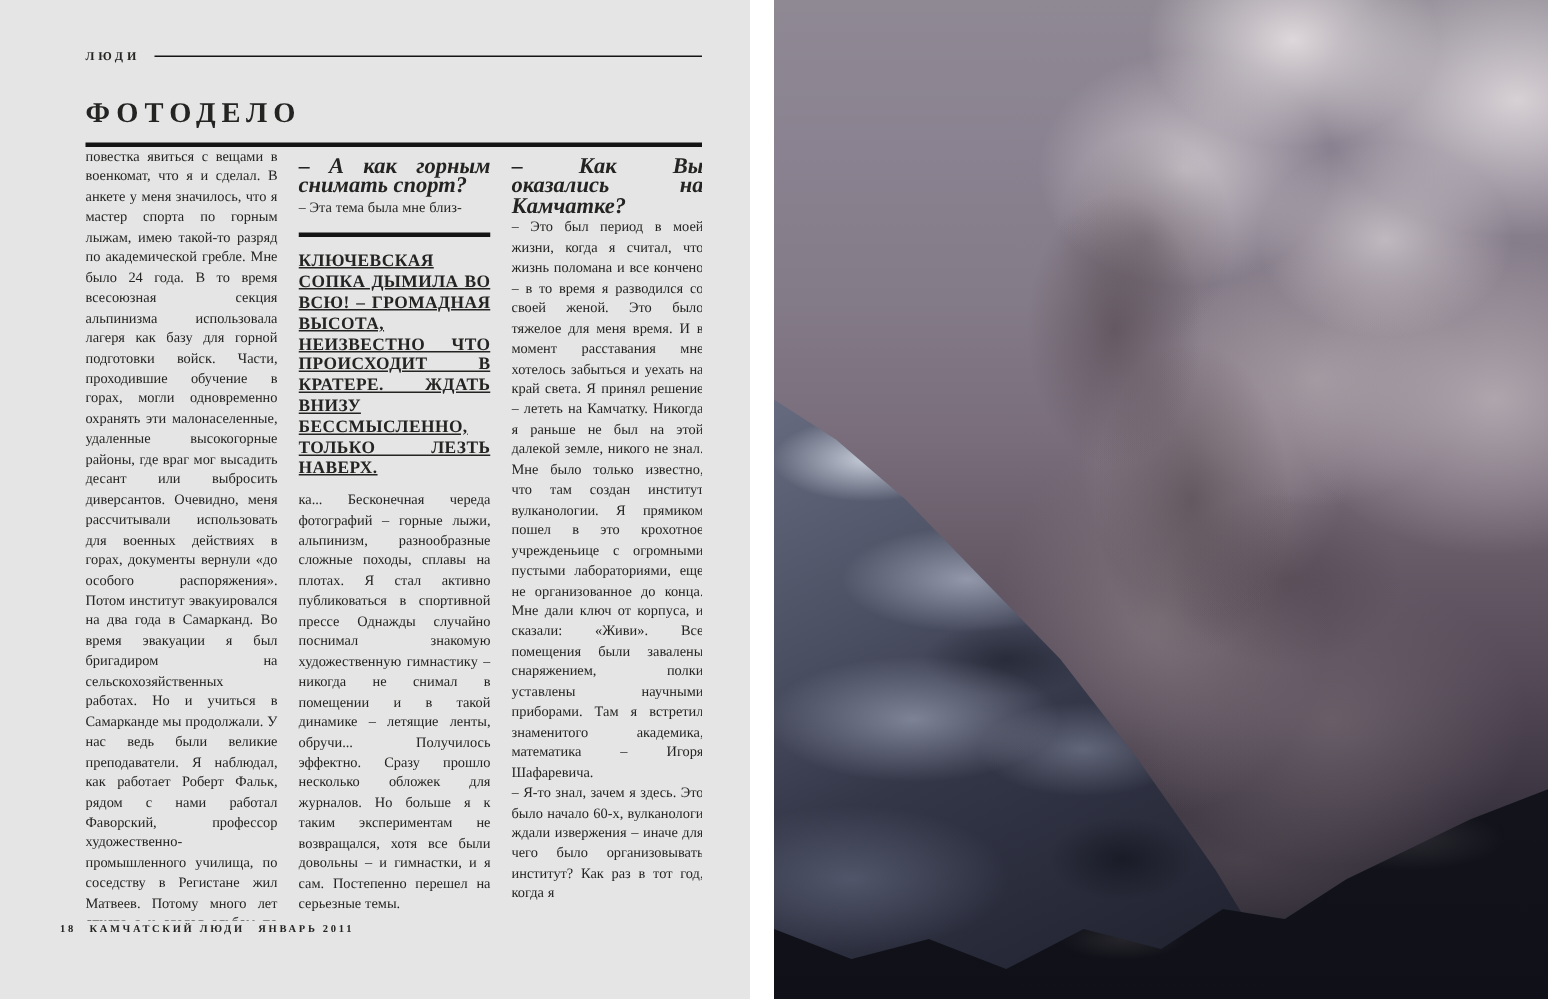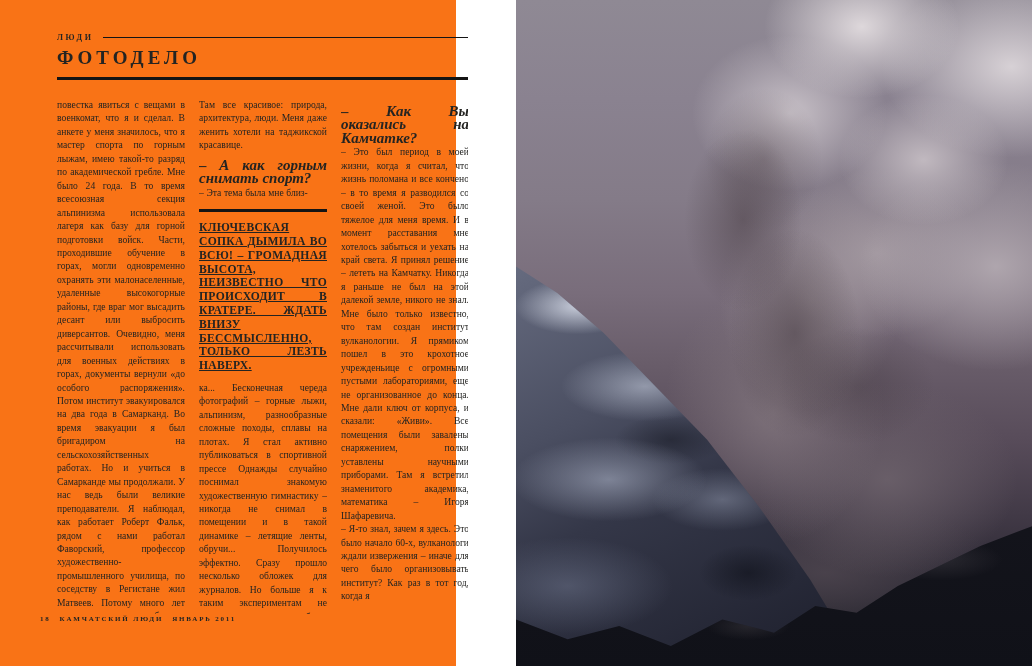--- a/index.html
+++ b/index.html
@@ -4,31 +4,31 @@
 <style>
   html, body { margin: 0; padding: 0; }
   body {
     width: 1032px; height: 666px; overflow: hidden;
     background: #ffffff;
     font-family: "Liberation Serif", "DejaVu Serif", serif;
   }
   .spread { position: relative; width: 1032px; height: 666px; background: #fff; }
 
   
-  .left-page { position: absolute; left: 0; top: 0; width: 456px; height: 666px; background: #f97316; }
+  .left-page { position: absolute; left: 0; top: 0; width: 500px; height: 666px; background: #e5e5e5; }
 
   .masthead { position: absolute; left: 57px; top: 34px; width: 411px; }
   .kicker-row { display: flex; align-items: center; gap: 9px; }
   .kicker {
     font-size: 8px; font-weight: 700; letter-spacing: 2.6px;
     color: var(--text-color); white-space: nowrap; line-height: 1;
   }
   .kicker-rule { flex: 1; height: 1px; background: var(--rule-color); margin-top: -1px; }
   .headline {
-    margin: 6px 0 0 0; font-size: 19px; font-weight: 700;
+    margin: 24px 0 0 0; font-size: 19px; font-weight: 700;
     letter-spacing: 4px; color: var(--text-color); line-height: 1;
   }
   .headline-rule { margin-top: 10px; height: 3px; background: var(--rule-color); }
 
   .columns {
     position: absolute; left: 57px; top: 98px; width: 411px; height: 516px;
     display: flex; gap: 14px; overflow: hidden;
   }
   .col { width: 128px; flex: 0 0 128px; overflow: hidden; }
 
@@ -128,21 +128,20 @@
       </div>
       <h1 class="headline">ФОТОДЕЛО</h1>
       <div class="headline-rule"></div>
     </div>
 
     <div class="columns">
         <div class="col">
           <p class="body" lang="ru">повестка явиться с вещами в военкомат, что я и сделал. В анкете у меня значилось, что я мастер спорта по горным лыжам, имею такой-то разряд по академической гребле. Мне было 24 года. В то время всесоюзная секция альпинизма использовала лагеря как базу для горной подготовки войск. Части, проходившие обучение в горах, могли одновременно охранять эти малонаселенные, удаленные высокогорные районы, где враг мог высадить десант или выбросить диверсантов. Очевидно, меня рассчитывали использовать для военных действиях в горах, документы вернули «до особого распоряжения». Потом институт эвакуировался на два года в Самарканд. Во время эвакуации я был бригадиром на сельскохозяйственных работах. Но и учиться в Самарканде мы продолжали. У нас ведь были великие преподаватели. Я наблюдал, как работает Роберт Фальк, рядом с нами работал Фаворский, профессор художественно-промышленного училища, по соседству в Регистане жил Матвеев. Потому много лет спустя я и сделал альбом по Средней Азии, что хорошо ее знаю, много раз туда возвращался, снимал.</p>
         </div>
         <div class="col">
-          <p class="body" lang="ru">Там все красивое: природа, архитектура, люди. Меня даже женить хотели на таджикской красавице.</p>
           <p class="question" lang="ru">– А как горным снимать спорт?</p>
           <p class="body" lang="ru">– Эта тема была мне близ-</p>
           <div class="pullquote" lang="ru">КЛЮЧЕВСКАЯ СОПКА ДЫМИЛА ВО ВСЮ! – ГРОМАДНАЯ ВЫСОТА, НЕИЗВЕСТНО ЧТО ПРОИСХОДИТ В КРАТЕРЕ. ЖДАТЬ ВНИЗУ БЕССМЫСЛЕННО, ТОЛЬКО ЛЕЗТЬ НАВЕРХ.</div>
           <p class="body" lang="ru">ка... Бесконечная череда фотографий – горные лыжи, альпинизм, разнообразные сложные походы, сплавы на плотах. Я стал активно публиковаться в спортивной прессе Однажды случайно поснимал знакомую художественную гимнастику – никогда не снимал в помещении и в такой динамике – летящие ленты, обручи... Получилось эффектно. Сразу прошло несколько обложек для журналов. Но больше я к таким экспериментам не возвращался, хотя все были довольны – и гимнастки, и я сам. Постепенно перешел на серьезные темы.</p>
         </div>
         <div class="col">
           <p class="question" lang="ru">– Как Вы оказались на Камчатке?</p>
           <p class="body" lang="ru">– Это был период в моей жизни, когда я считал, что жизнь поломана и все кончено – в то время я разводился со своей женой. Это было тяжелое для меня время. И в момент расставания мне хотелось забыться и уехать на край света. Я принял решение – лететь на Камчатку. Никогда я раньше не был на этой далекой земле, никого не знал. Мне было только известно, что там создан институт вулканологии. Я прямиком пошел в это крохотное учрежденьице с огромными пустыми лабораториями, еще не организованное до конца. Мне дали ключ от корпуса, и сказали: «Живи». Все помещения были завалены снаряжением, полки уставлены научными приборами. Там я встретил знаменитого академика, математика – Игоря Шафаревича.</p>
           <p class="body" lang="ru">– Я-то знал, зачем я здесь. Это было начало 60-х, вулканологи ждали извержения – иначе для чего было организовывать институт? Как раз в тот год, когда я</p>
         </div>

